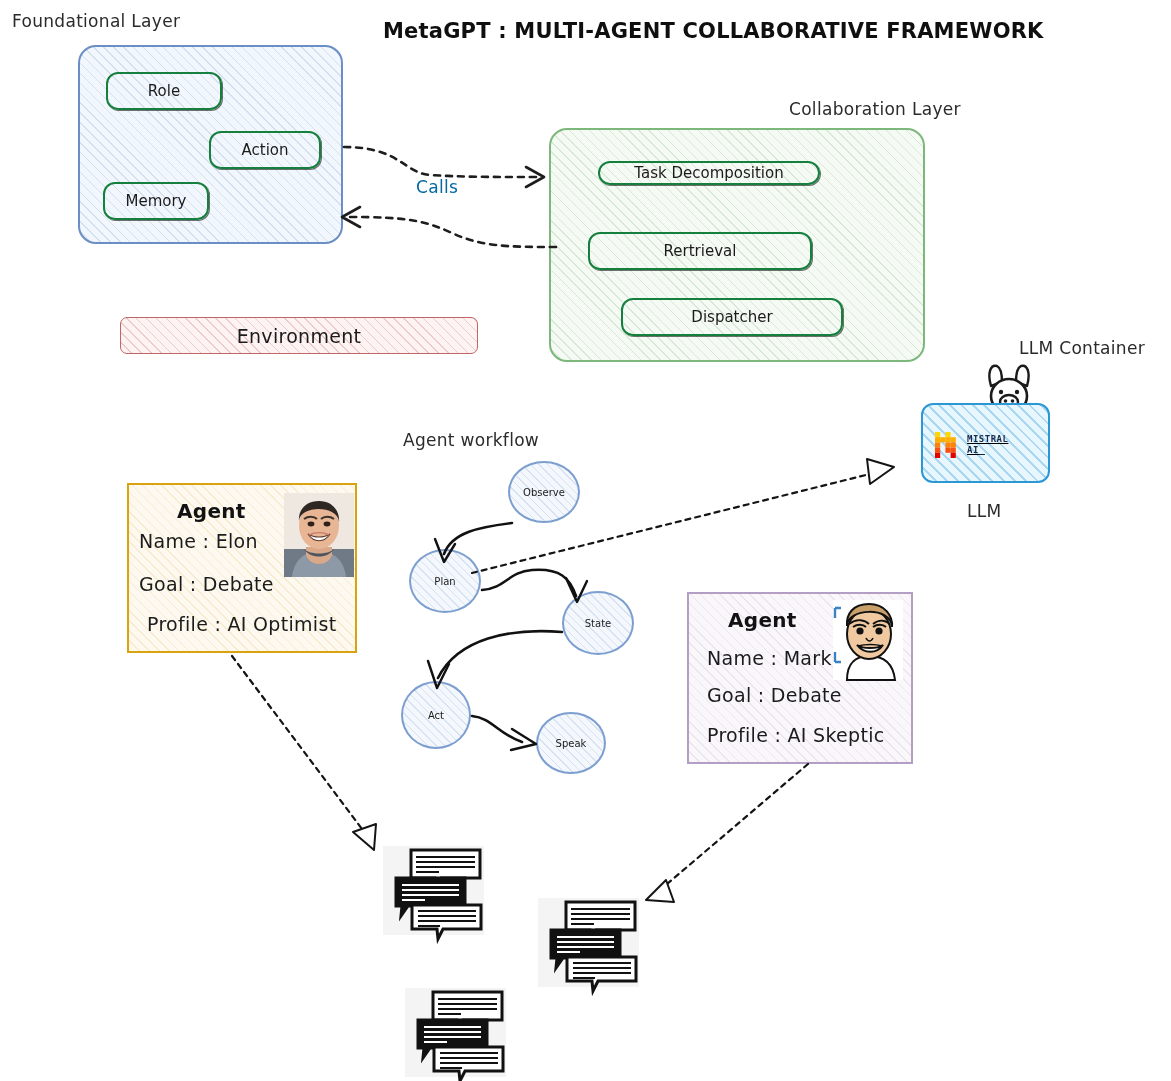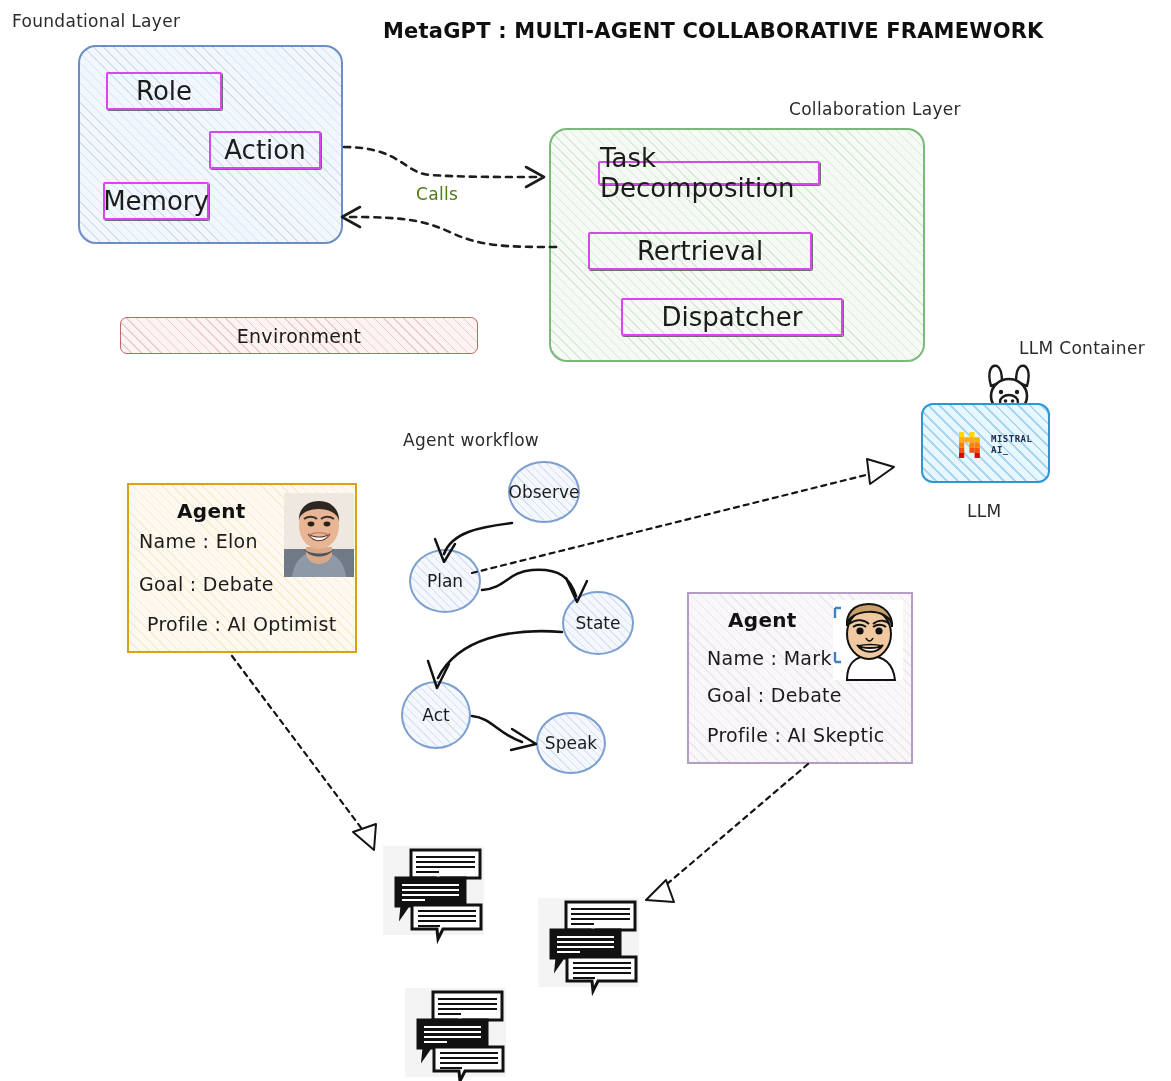--- a/index.html
+++ b/index.html
@@ -29,34 +29,34 @@
   .env-box{
     border:1.6px solid #c06565;box-sizing:border-box;border-radius:2px;
     background-color:#fdf3f3;
     background-image:repeating-linear-gradient(45deg,
       rgba(192,101,101,.28) 0 1px, transparent 1px 7px);
     display:flex;align-items:center;justify-content:center;
   }
 
   
   .inner-box{
-    border:2px solid #d946ef;box-sizing:border-box;background:transparent;
+    border:2px solid #15803d;box-sizing:border-box;background:transparent;
     display:flex;align-items:center;justify-content:center;
-    font-size:26px;color:#1b1b1b;border-radius:2px;
+    font-size:15px;color:#1b1b1b;border-radius:12px;
     box-shadow:1px 1px 0 rgba(0,0,0,.55);
   }
 
   
   .wf-circle{
     border:2px solid #7d9fd0;border-radius:50%;box-sizing:border-box;
     background-color:#f4f8fd;
     background-image:repeating-linear-gradient(45deg,
       rgba(125,159,208,.25) 0 1px, transparent 1px 6px);
     display:flex;align-items:center;justify-content:center;
-    font-size:17px;color:#1b1b1b;
+    font-size:10px;color:#1b1b1b;
   }
 
   
   .agent-card{box-sizing:border-box;position:absolute;padding-left:32px;}
   .agent-card.gold{
     border:2.5px solid #d9a310;
     background-color:#fdf9f1;
     background-image:repeating-linear-gradient(45deg,
       rgba(217,163,16,.16) 0 1px, transparent 1px 7px);
   }
@@ -110,21 +110,21 @@
 <div class="abs inner-box" style="left:588px;top:232px;width:224px;height:38px;">Rertrieval</div>
 
 <div class="abs inner-box" style="left:621px;top:298px;width:222px;height:38px;">Dispatcher</div>
 
 <svg class="abs" style="left:330px;top:125px;" width="240" height="140">
   <path d="M14,22 C 70,22 74,48 100,50 C 132,52 160,52 206,52" fill="none" stroke="#1d1d1d" stroke-width="2.6" stroke-dasharray="6,6" stroke-linecap="round"></path>
   <path d="M196,42 L214,52 L196,62" fill="none" stroke="#1d1d1d" stroke-width="2.6" stroke-linecap="round" stroke-linejoin="round"></path>
   <path d="M226,122 C 180,122 152,122 122,108 C 96,96 78,92 20,92" fill="none" stroke="#1d1d1d" stroke-width="2.6" stroke-dasharray="6,6" stroke-linecap="round"></path>
   <path d="M30,82 L12,92 L30,102" fill="none" stroke="#1d1d1d" stroke-width="2.6" stroke-linecap="round" stroke-linejoin="round"></path>
 </svg>
-<div class="abs hand" style="left:416px;top:184px;font-size:17px;color:#4d7c0f;">Calls</div>
+<div class="abs hand" style="left:416px;top:177px;font-size:17px;color:#0369a1;">Calls</div>
 
 <div class="abs hand label" style="left:403px;top:430px;">Agent workflow</div>
 
 <div class="abs wf-circle" style="left:508px;top:461px;width:72px;height:62px;">Observe</div>
 
 <div class="abs wf-circle" style="left:409px;top:549px;width:72px;height:64px;">Plan</div>
 
 <div class="abs wf-circle" style="left:562px;top:591px;width:72px;height:64px;">State</div>
 
 <div class="abs wf-circle" style="left:401px;top:681px;width:70px;height:68px;">Act</div>
@@ -216,21 +216,21 @@
   <ellipse cx="28" cy="34" rx="18" ry="17" fill="#ffffff" stroke="#1b1b1b" stroke-width="2.6"></ellipse>
   <circle cx="20" cy="30" r="2.2" fill="#1b1b1b"></circle>
   <circle cx="36" cy="30" r="2.2" fill="#1b1b1b"></circle>
   <ellipse cx="28" cy="40" rx="9" ry="7" fill="#ffffff" stroke="#1b1b1b" stroke-width="2.4"></ellipse>
   <circle cx="24.5" cy="39" r="1.8" fill="#1b1b1b"></circle>
   <circle cx="31.5" cy="39" r="1.8" fill="#1b1b1b"></circle>
   <path d="M14,50 L14,58 M42,50 L42,58" stroke="#1b1b1b" stroke-width="2.4" stroke-linecap="round"></path>
 </svg>
 
 <div class="abs llm-box" style="left:921px;top:403px;width:129px;height:80px;">
-  <div class="abs mistral-wrap" style="left:36px;top:27px;">
+  <div class="abs mistral-wrap" style="left:12px;top:27px;text-decoration:underline;">
     <svg width="26" height="26" viewBox="0 0 26 26">
       <rect x="0" y="0" width="5.2" height="5.2" fill="#ffd800"></rect>
       <rect x="10.4" y="0" width="5.2" height="5.2" fill="#ffd800"></rect>
       <rect x="0" y="5.2" width="5.2" height="5.2" fill="#ffaf00"></rect>
       <rect x="5.2" y="5.2" width="5.2" height="5.2" fill="#ffaf00"></rect>
       <rect x="10.4" y="5.2" width="5.2" height="5.2" fill="#ffaf00"></rect>
       <rect x="15.6" y="5.2" width="5.2" height="5.2" fill="#ffaf00"></rect>
       <rect x="0" y="10.4" width="5.2" height="5.2" fill="#ff8205"></rect>
       <rect x="10.4" y="10.4" width="5.2" height="5.2" fill="#ff8205"></rect>
       <rect x="15.6" y="10.4" width="5.2" height="5.2" fill="#ff8205"></rect>

